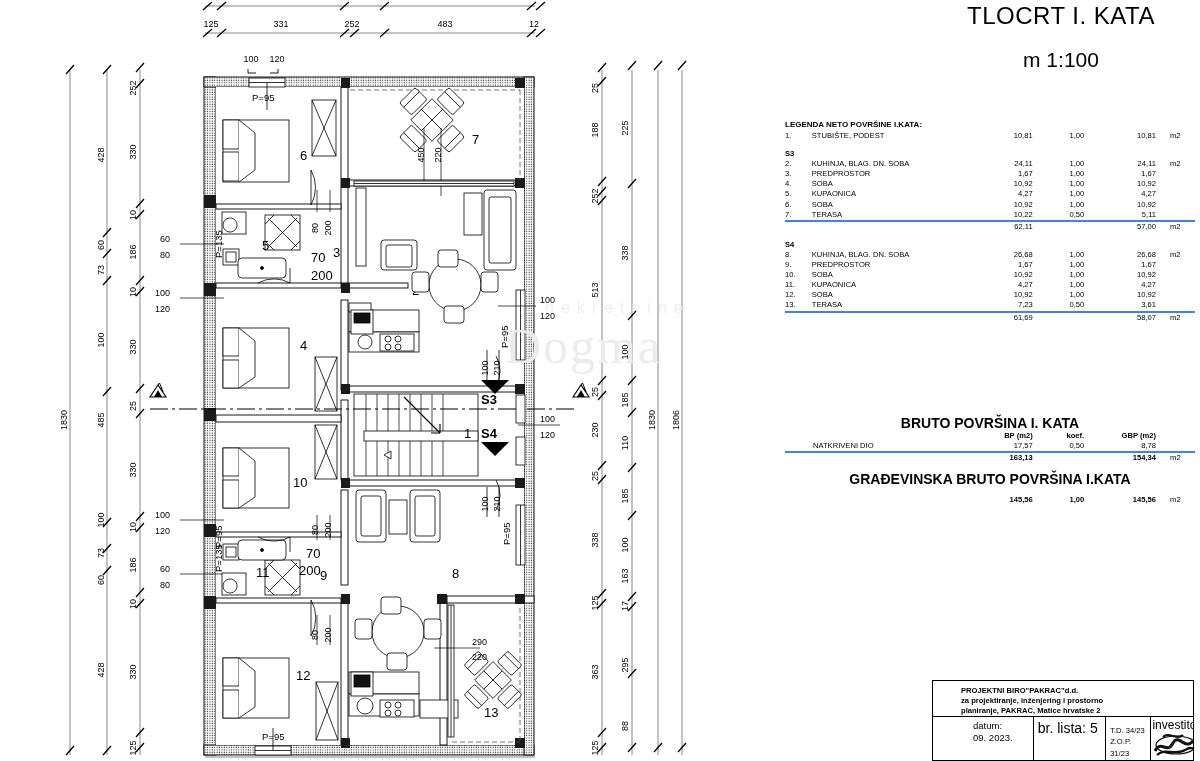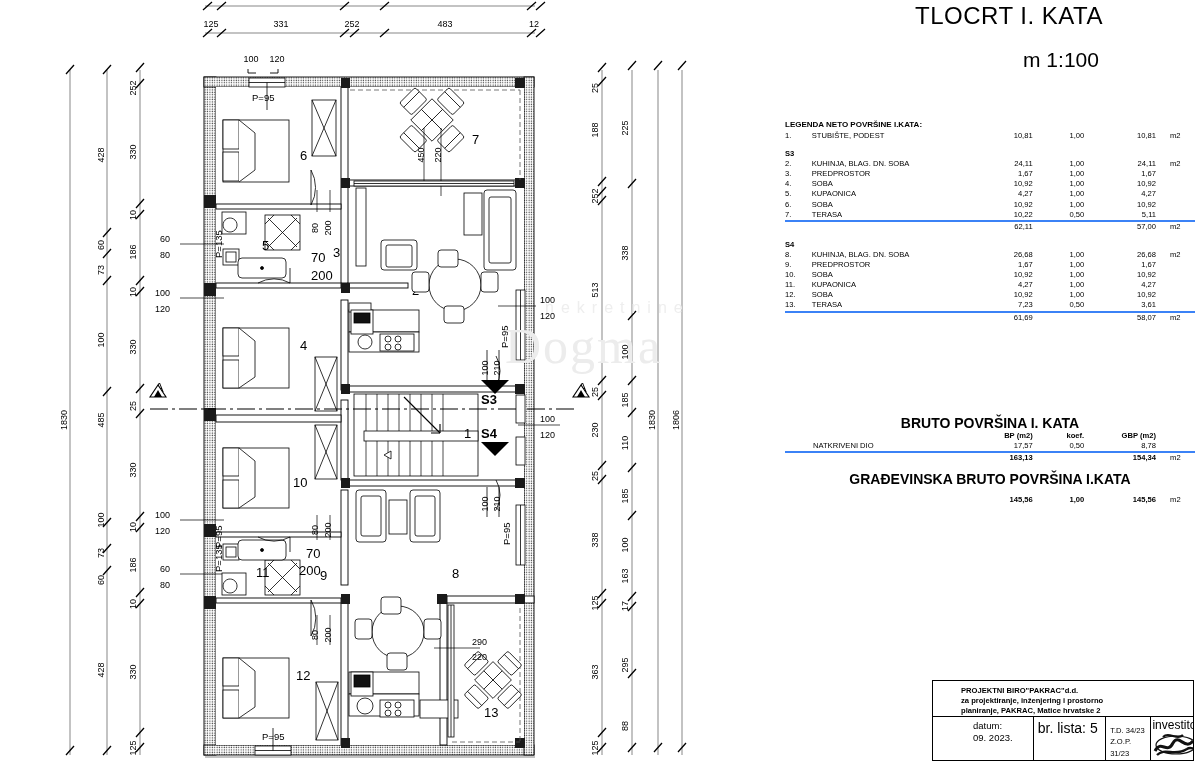--- a/index.html
+++ b/index.html
@@ -9,21 +9,21 @@
     background:#ffffff;
     font-family:"Liberation Sans", sans-serif;
     color:#000;
     overflow:hidden;
     position:relative;
   }
   .page { position:absolute; inset:0; }
 
   
   #sheet-title {
-    position:absolute; left:878px; top:2px; width:262px;
+    position:absolute; left:930px; top:2px; width:262px;
     text-align:center; font-size:24px; letter-spacing:.5px; font-weight:400;
   }
   #sheet-scale {
     position:absolute; left:930px; top:48px; width:262px;
     text-align:center; font-size:21px; font-weight:400;
   }
 
   
   #legend { position:absolute; left:785px; top:120px; width:410px; font-size:7.6px; }
   #legend table { border-collapse:collapse; width:100%; }

